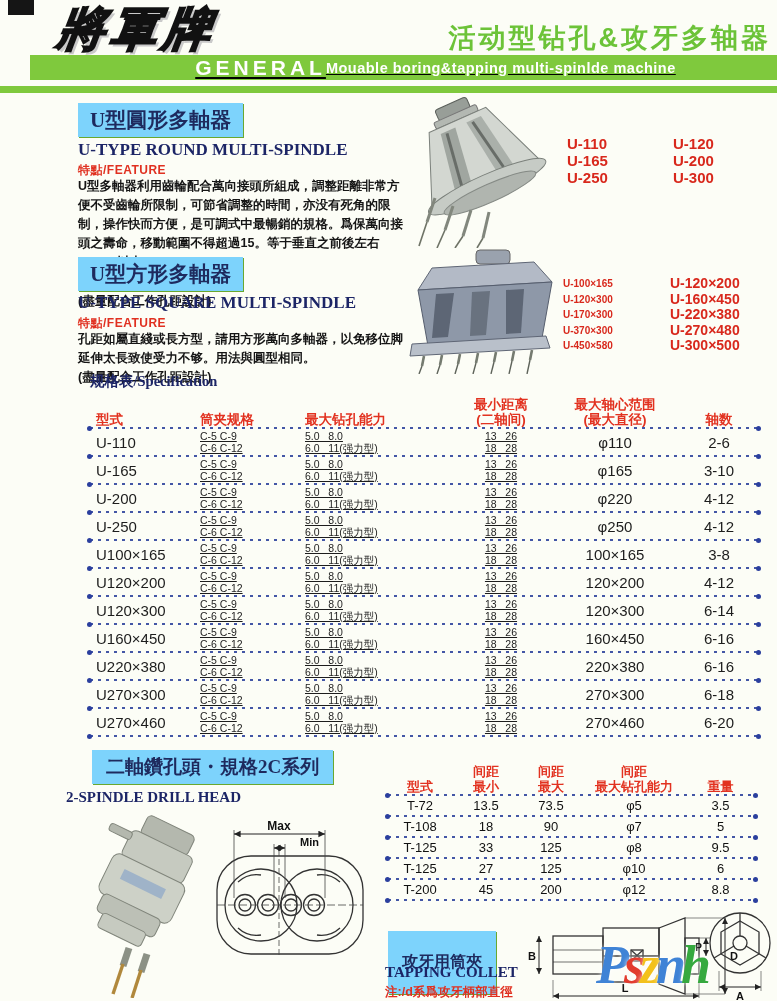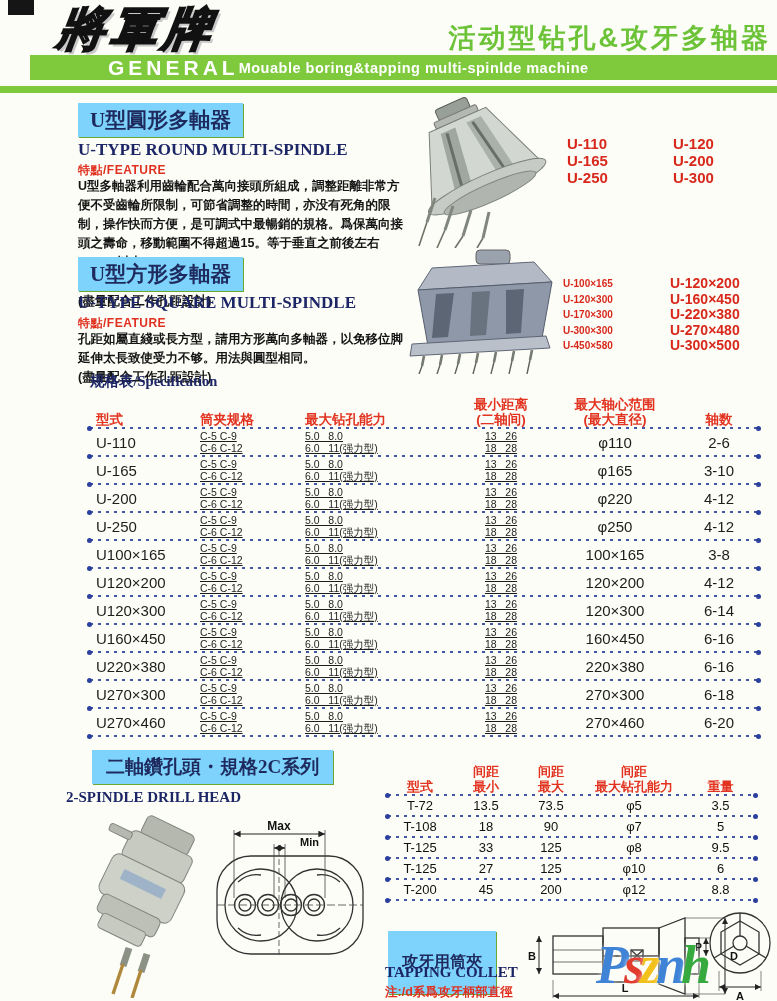--- a/index.html
+++ b/index.html
@@ -7,21 +7,21 @@
         font-family:"Liberation Sans",sans-serif;}
 
   
   .corner-mark{position:absolute;left:8px;top:0;width:26px;height:15px;background:#151515;}
   .brand-logo{position:absolute;left:58px;top:-2px;font-family:"Liberation Serif",serif;
         font-size:47px;font-weight:bold;font-style:italic;color:#fff;letter-spacing:6px;
         -webkit-text-stroke:2px #111;text-shadow:3px 3px 0 #c9c9c9;transform:skewX(-8deg);}
   .title-cn{position:absolute;right:6px;top:20px;font-size:27px;font-weight:bold;color:#6cc338;
         letter-spacing:3px;text-shadow:0 0 1px #fff;}
   .green-bar{position:absolute;left:30px;right:0;top:55px;height:25px;background:#7fc93d;
-        display:flex;align-items:center;justify-content:flex-start;}
+        display:flex;align-items:center;justify-content:center;text-decoration:underline;}
   .brand-name{color:#fff;font-weight:bold;font-size:21px;letter-spacing:4px;padding-left:78px;}
   .title-en{color:#fff;font-weight:bold;font-size:14.5px;letter-spacing:.5px;padding-right:14px;}
   .green-strip{position:absolute;left:0;right:0;top:86px;height:7px;background:#7fc93d;}
 
   
   .gbox{position:absolute;background:#7dd3fc;color:#1e2a5e;font-family:"Liberation Serif",serif;
         font-weight:bold;white-space:nowrap;box-shadow:1px 1px 0 #6aa82f;}
   .sec-en{position:absolute;font-family:"Liberation Serif",serif;font-weight:bold;color:#1c2566;}
   .feature{position:absolute;color:#e03020;font-weight:bold;font-size:12px;letter-spacing:.5px;}
   .desc{position:absolute;width:334px;font-size:12.5px;line-height:1.52;color:#151515;font-weight:600;}
@@ -165,21 +165,21 @@
       <line x1="106" y1="116" x2="103" y2="128"></line>
         <line x1="124" y1="115" x2="121" y2="128"></line>
       <line x1="142" y1="114" x2="139" y2="128"></line>
     </g>
   </svg>
 
   <div class="models" style="left:563px;top:276px;font-size:10px;line-height:15.5px;text-align:center;">
     <div>U-100×165</div>
     <div>U-120×300</div>
     <div>U-170×300</div>
-    <div>U-300×300</div>
+    <div>U-370×300</div>
     <div>U-450×580</div>
   </div>
   <div class="models" style="left:670px;top:276px;font-size:14px;line-height:15.5px;">
     <div>U-120×200</div>
     <div>U-160×450</div>
     <div>U-220×380</div>
     <div>U-270×480</div>
     <div>U-300×500</div>
   </div>
 

